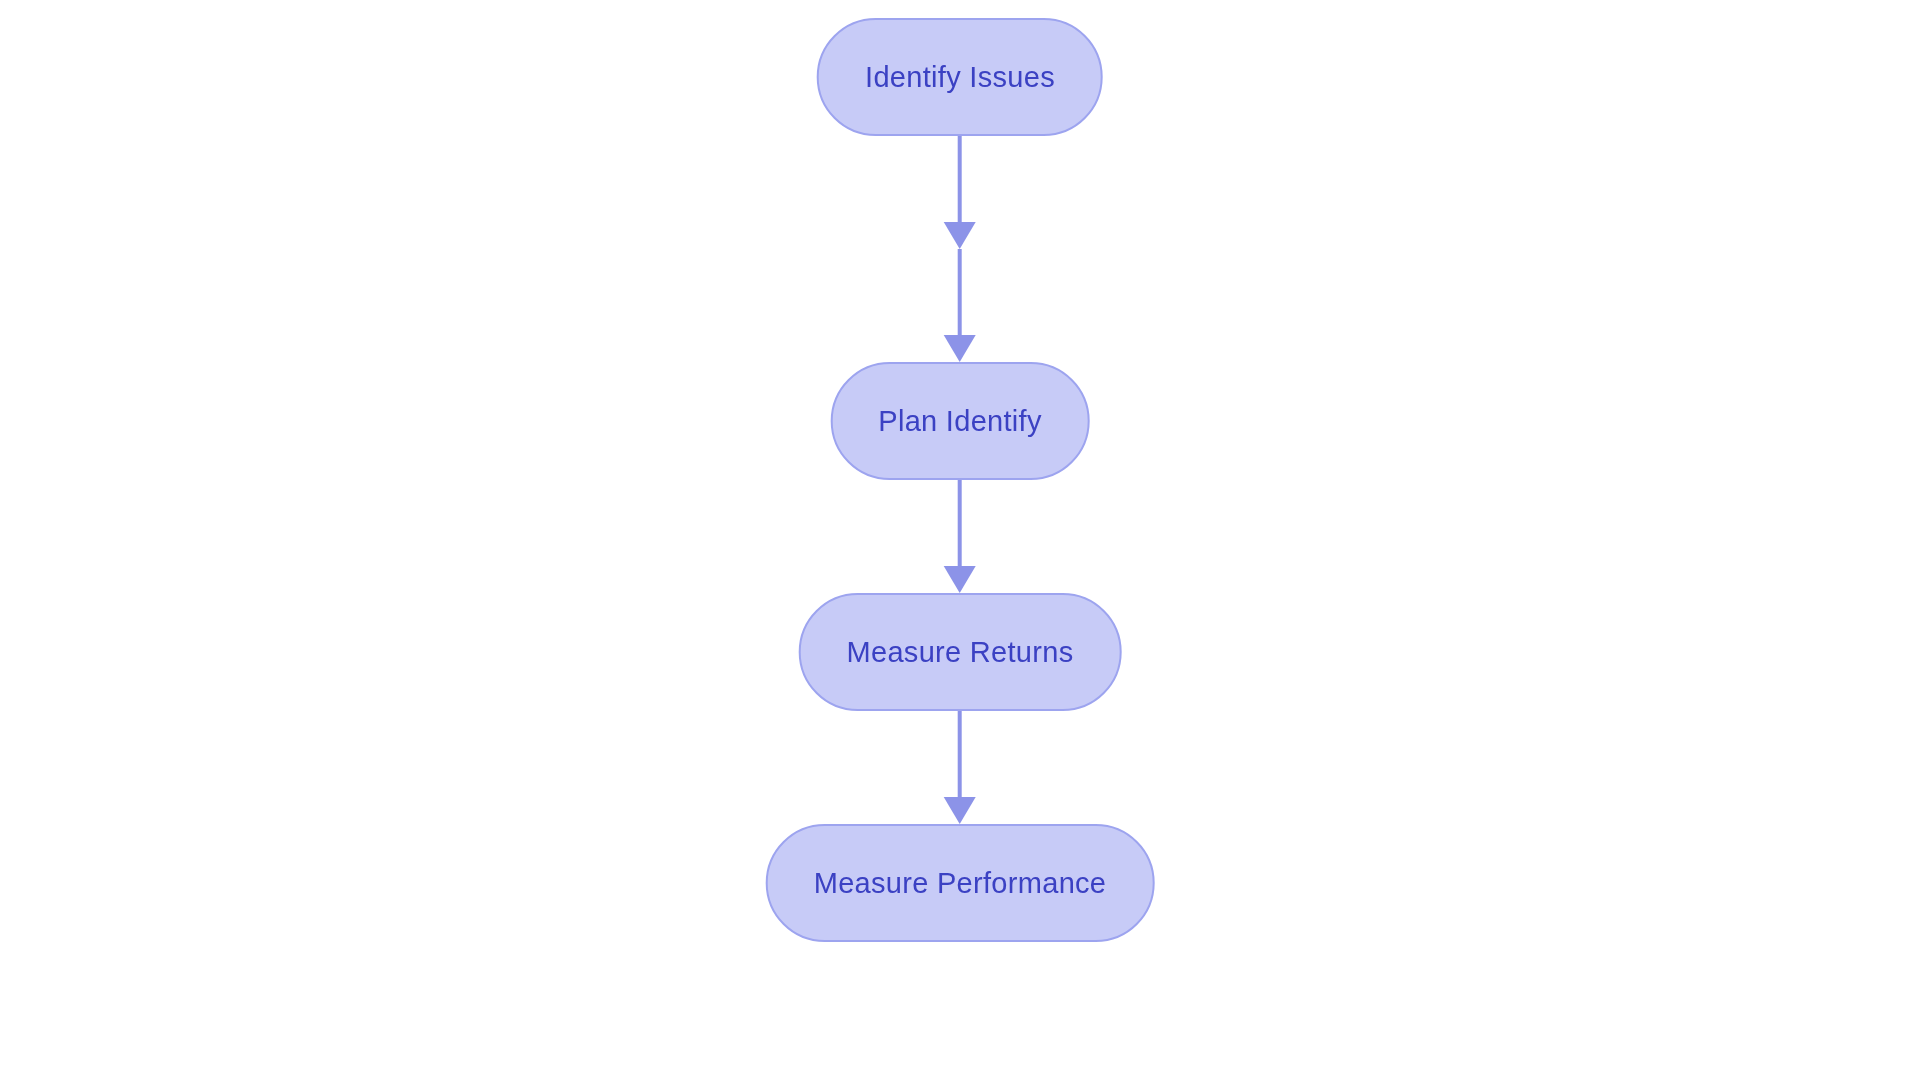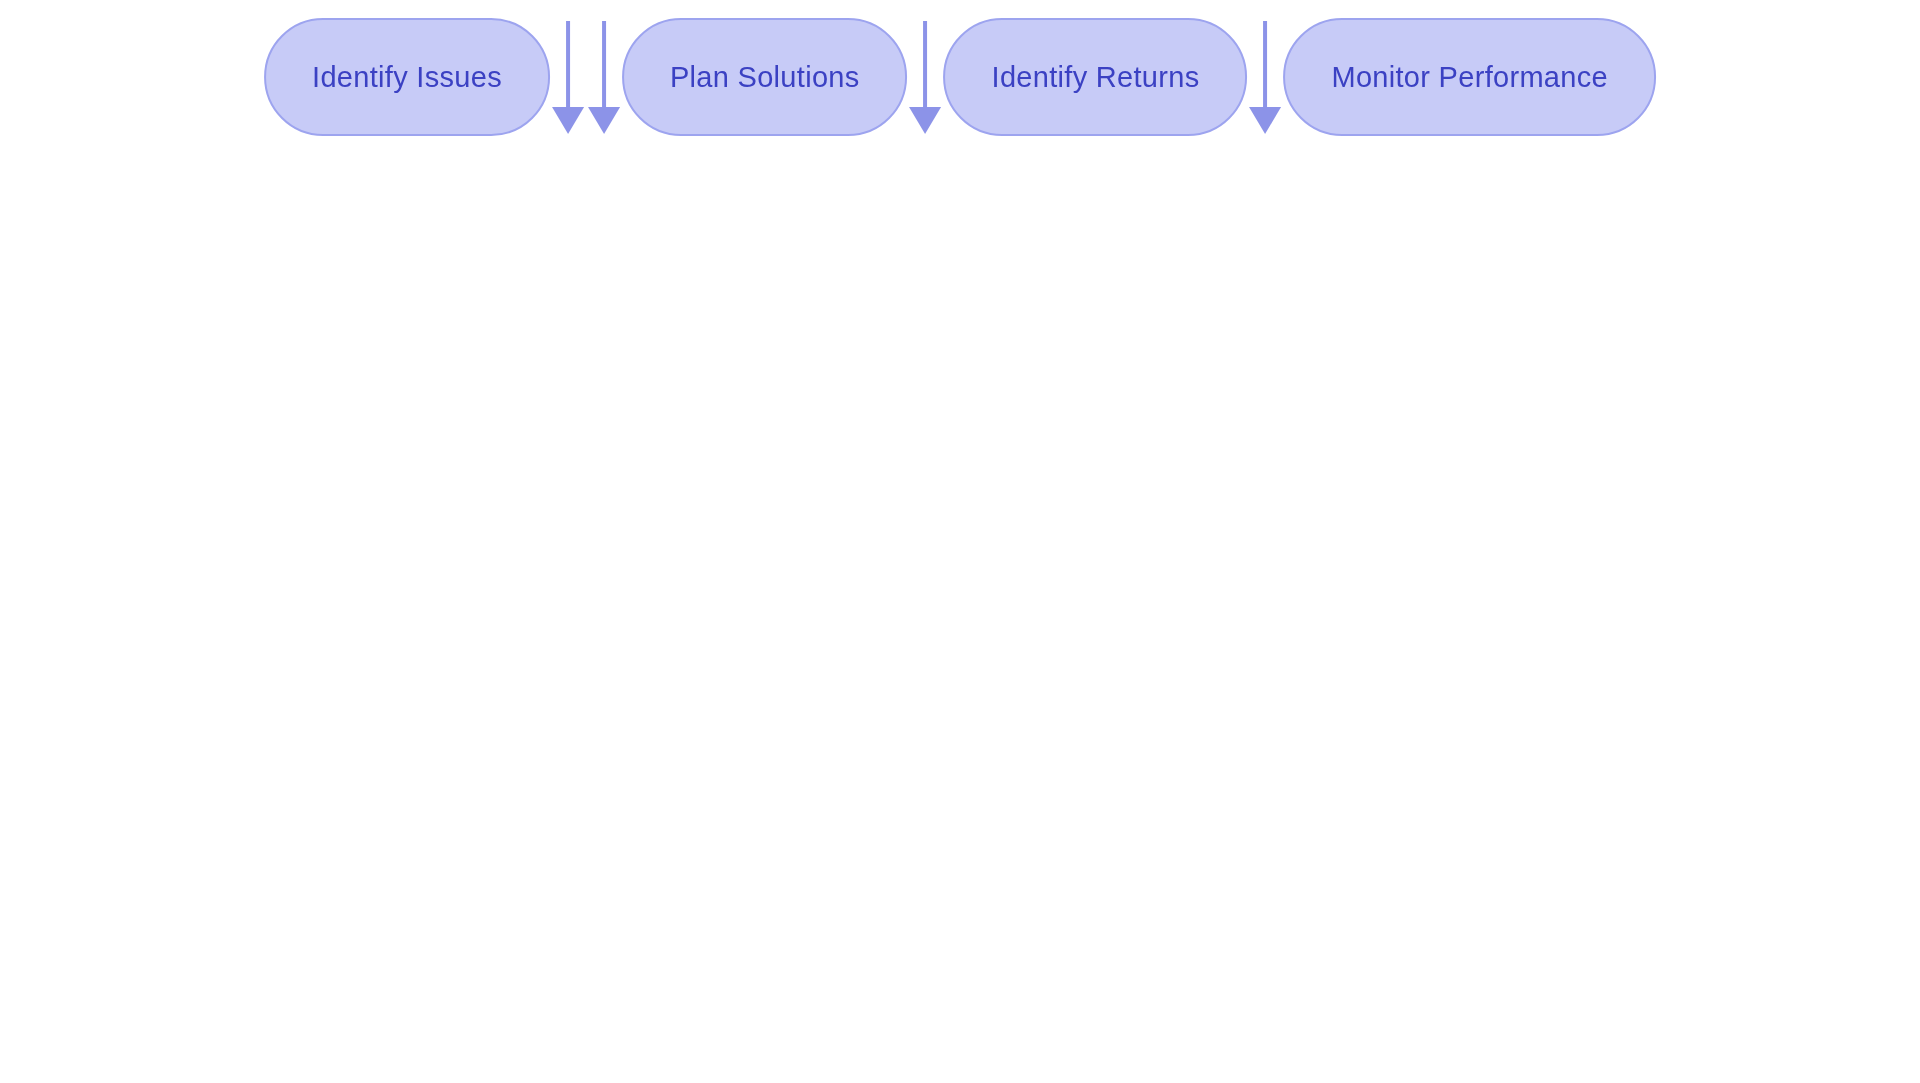--- a/index.html
+++ b/index.html
@@ -18,21 +18,21 @@
     width: 1920px;
     height: 1083px;
     background: #ffffff;
   }
   .flow {
     position: absolute;
     top: 18px;
     left: 50%;
     transform: translateX(-50%);
     display: flex;
-    flex-direction: row;
+    flex-direction: column;
     align-items: center;
   }
   .node {
     box-sizing: border-box;
     height: 118px;
     padding: 0 46px;
     border-radius: 59px;
     background: var(--node-fill, #c7cbf7);
     border: 2px solid var(--node-border, #9da4ef);
     display: flex;
@@ -86,34 +86,34 @@
     <div class="head"></div>
   </div>
 
 
   <div class="connector">
     <div class="shaft"></div>
     <div class="head"></div>
   </div>
 
   <div class="node">
-    <span class="node-label">Plan Solutions</span>
+    <span class="node-label">Plan Identify</span>
   </div>
 
   <div class="connector">
     <div class="shaft"></div>
     <div class="head"></div>
   </div>
 
   <div class="node">
-    <span class="node-label">Identify Returns</span>
+    <span class="node-label">Measure Returns</span>
   </div>
 
   <div class="connector">
     <div class="shaft"></div>
     <div class="head"></div>
   </div>
 
   <div class="node">
-    <span class="node-label">Monitor Performance</span>
+    <span class="node-label">Measure Performance</span>
   </div>
 </div>
 </div>
 
 </body></html>

